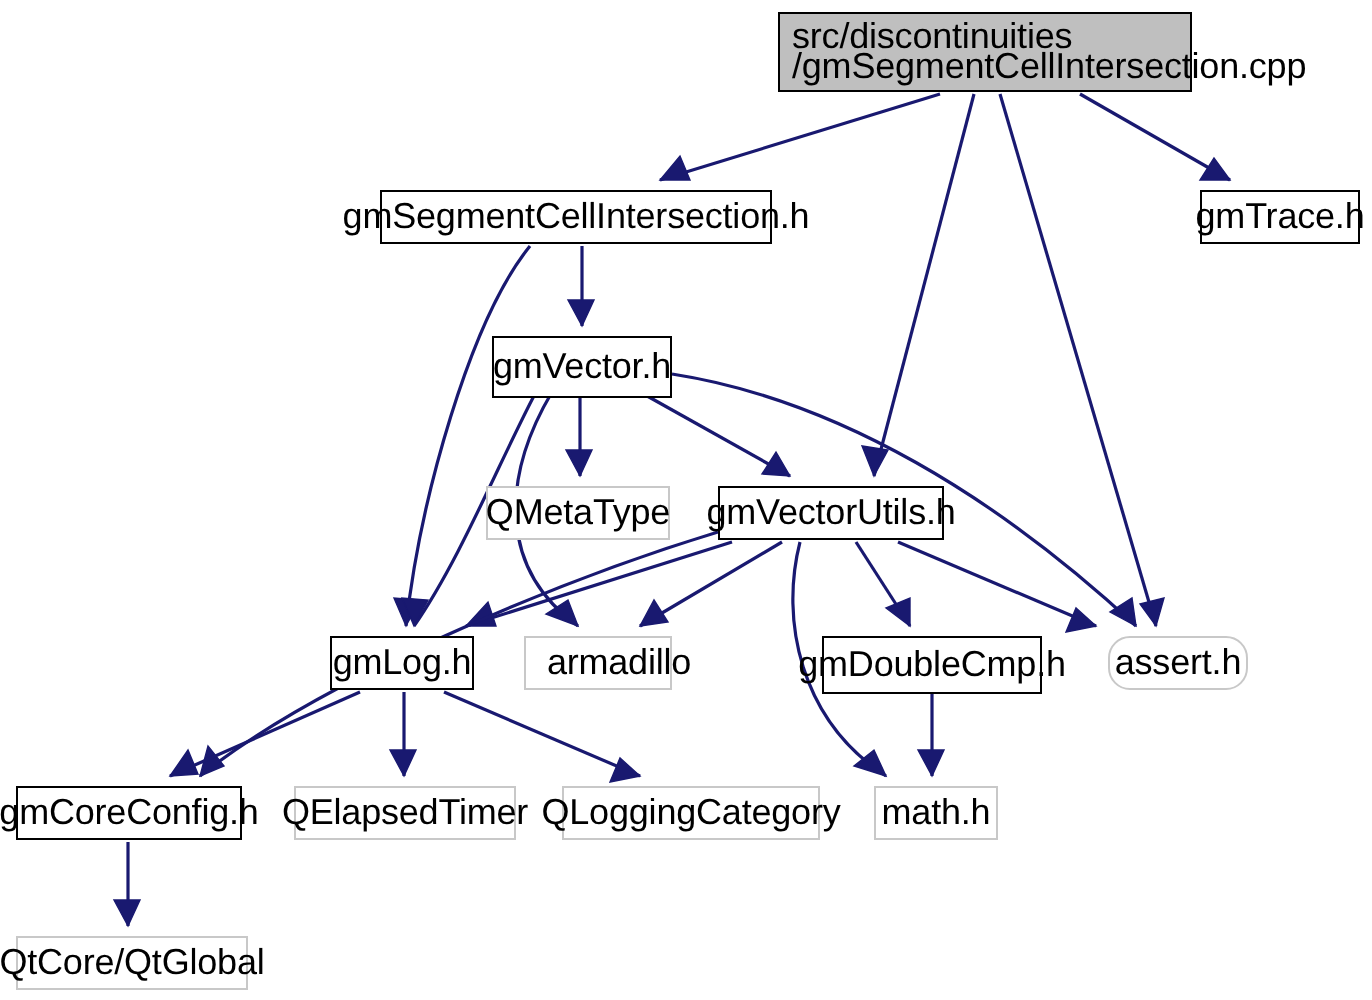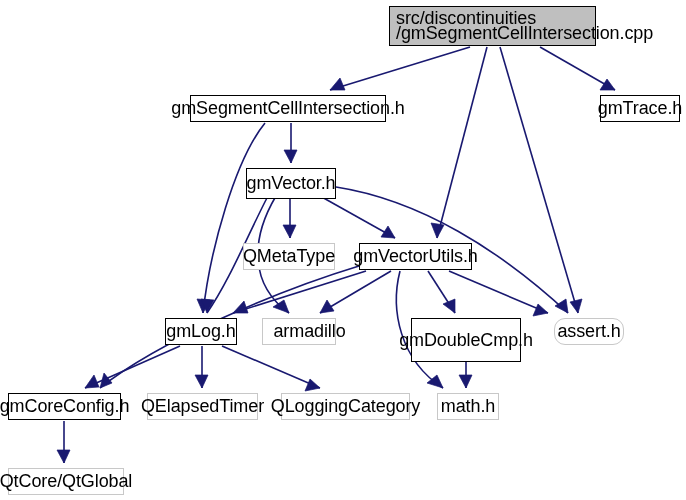--- a/index.html
+++ b/index.html
@@ -162,21 +162,21 @@
     </svg>
   <div id="nodes-layer">
       <div class="node current" title="src/discontinuities/gmSegmentCellIntersection.cpp" style="left: 389px; top: 6px; width: 207px; height: 40px;"><span class="node-line">src/discontinuities</span><span class="node-line">/gmSegmentCellIntersection.cpp</span></div>
       <div class="node solid" title="gmSegmentCellIntersection.h" style="left: 190px; top: 95px; width: 196px; height: 27px;"><span class="node-line">gmSegmentCellIntersection.h</span></div>
       <div class="node solid" title="gmTrace.h" style="left: 600px; top: 95px; width: 80px; height: 27px;"><span class="node-line">gmTrace.h</span></div>
       <div class="node solid" title="gmVector.h" style="left: 246px; top: 168px; width: 90px; height: 31px;"><span class="node-line">gmVector.h</span></div>
       <div class="node light" title="QMetaType" style="left: 243px; top: 243px; width: 92px; height: 27px; text-align: center;"><span class="node-line">QMetaType</span></div>
       <div class="node solid" title="gmVectorUtils.h" style="left: 359px; top: 243px; width: 113px; height: 27px;"><span class="node-line">gmVectorUtils.h</span></div>
       <div class="node solid" title="gmLog.h" style="left: 165px; top: 318px; width: 72px; height: 27px;"><span class="node-line">gmLog.h</span></div>
       <div class="node light" title="armadillo" style="left: 262px; top: 318px; width: 74px; height: 27px; padding-left: 21px;"><span class="node-line">armadillo</span></div>
-      <div class="node solid" title="gmDoubleCmp.h" style="left: 411px; top: 318px; width: 110px; height: 44px;"><span class="node-line">gmDoubleCmp.h</span></div>
+      <div class="node solid" title="gmDoubleCmp.h" style="left: 411px; top: 318px; width: 110px; height: 29px;"><span class="node-line">gmDoubleCmp.h</span></div>
       <div class="node light" title="assert.h" style="left: 554px; top: 318px; width: 70px; height: 27px; border-radius: 11px;"><span class="node-line">assert.h</span></div>
       <div class="node solid" title="gmCoreConfig.h" style="left: 8px; top: 393px; width: 113px; height: 27px;"><span class="node-line">gmCoreConfig.h</span></div>
       <div class="node light" title="QElapsedTimer" style="left: 147px; top: 393px; width: 111px; height: 27px;"><span class="node-line">QElapsedTimer</span></div>
       <div class="node light" title="QLoggingCategory" style="left: 281px; top: 393px; width: 129px; height: 27px;"><span class="node-line">QLoggingCategory</span></div>
       <div class="node light" title="math.h" style="left: 437px; top: 393px; width: 62px; height: 27px;"><span class="node-line">math.h</span></div>
       <div class="node light" title="QtCore/QtGlobal" style="left: 8px; top: 468px; width: 116px; height: 27px;"><span class="node-line">QtCore/QtGlobal</span></div>
     </div>
 </div>
 
 </body></html>

